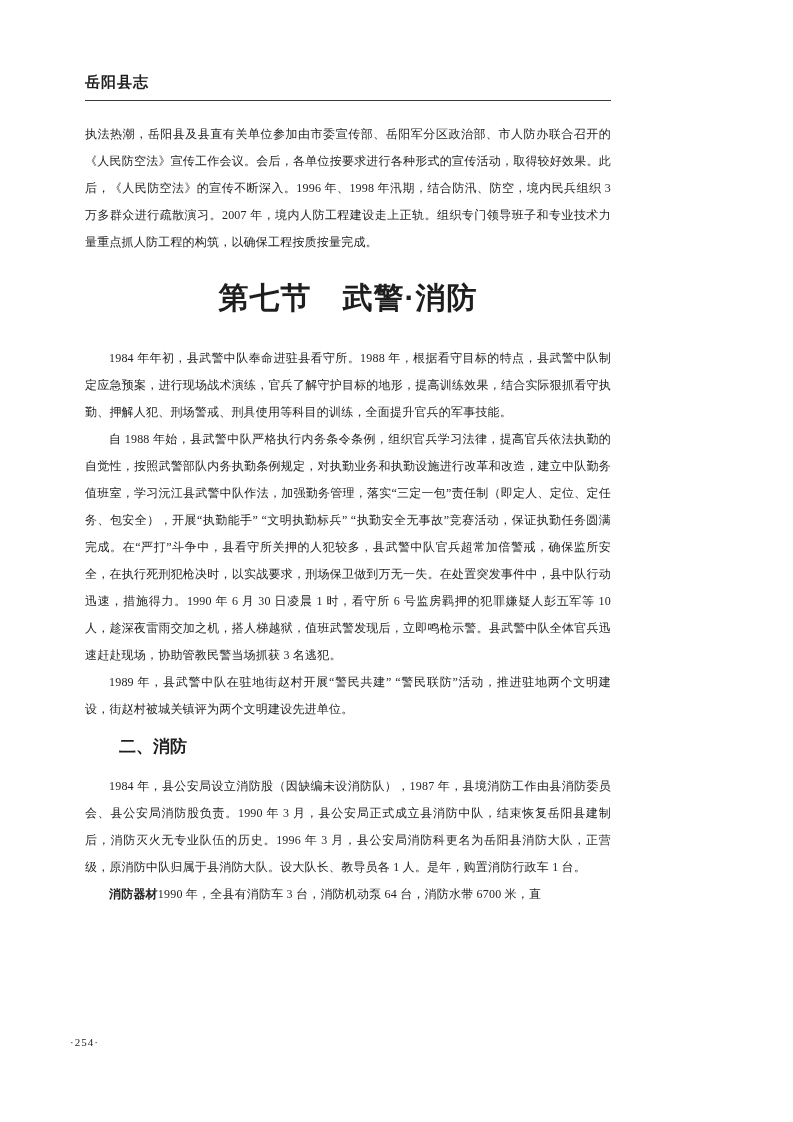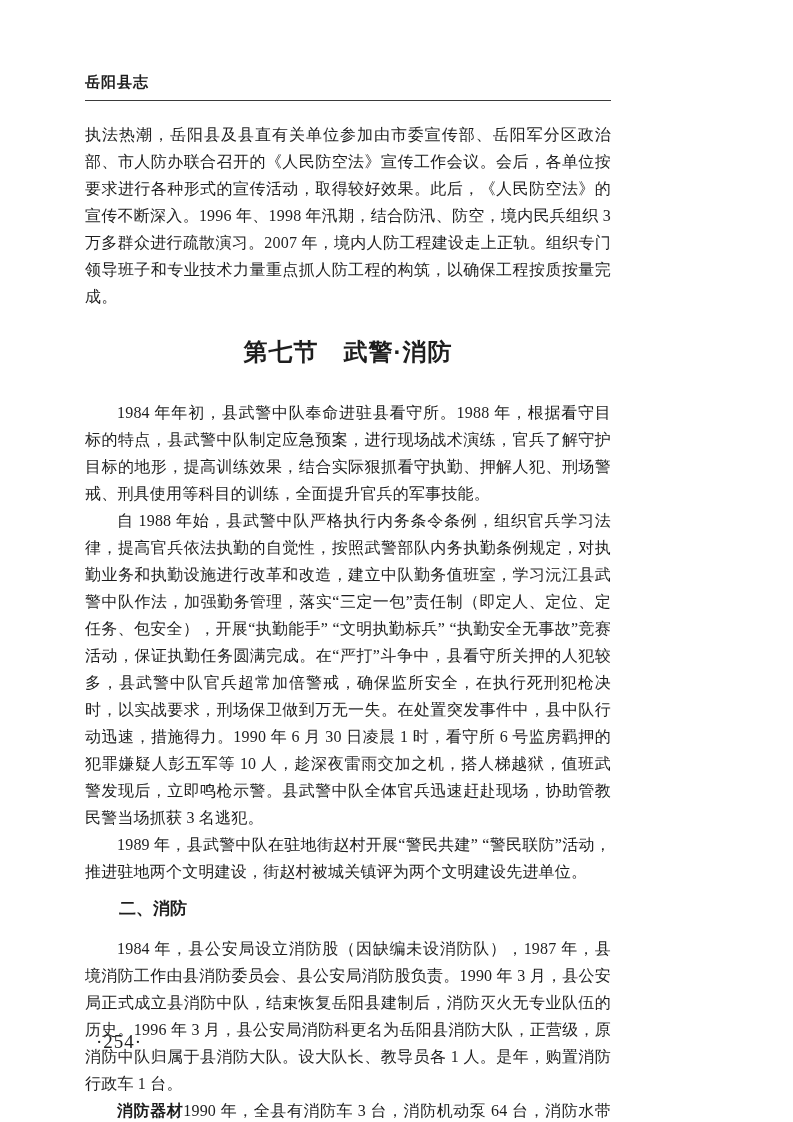--- a/index.html
+++ b/index.html
@@ -24,34 +24,34 @@
   }
   .book-title {
     font-family: "Liberation Sans", "DejaVu Sans", sans-serif;
     font-weight: bold;
     font-size: 15px;
     line-height: 24px;
     letter-spacing: 1px;
   }
   .doc-para {
     margin: 0;
-    font-size: 16px;
+    font-size: 12px;
     line-height: 27px;
     text-align: justify;
     text-indent: 2em;
     letter-spacing: 0.2px;
   }
   .doc-para.no-indent {
     text-indent: 0;
     margin-top: 20px;
   }
   .section-title {
     font-family: "Liberation Sans", "DejaVu Sans", sans-serif;
     font-weight: bold;
-    font-size: 24px;
+    font-size: 30px;
     line-height: 34px;
     text-align: center;
     margin: 25px 0 30px 0;
     letter-spacing: 1px;
   }
   .sub-heading {
     font-family: "Liberation Sans", "DejaVu Sans", sans-serif;
     font-weight: bold;
     font-size: 17px;
     line-height: 27px;
@@ -61,23 +61,23 @@
   .sub-heading.with-top-gap {
     margin-top: 10px;
   }
   .term-label {
     font-family: "Liberation Sans", "DejaVu Sans", sans-serif;
     font-weight: bold;
     margin-right: 0;
   }
   .page-footer {
     position: absolute;
-    left: 96px;
+    left: 70px;
     top: 1030px;
-    font-size: 19px;
+    font-size: 11px;
     line-height: 24px;
     letter-spacing: 1px;
   }
 </style>
 </head>
 <body>
 
 <div class="page">
 
   <div class="page-header">

